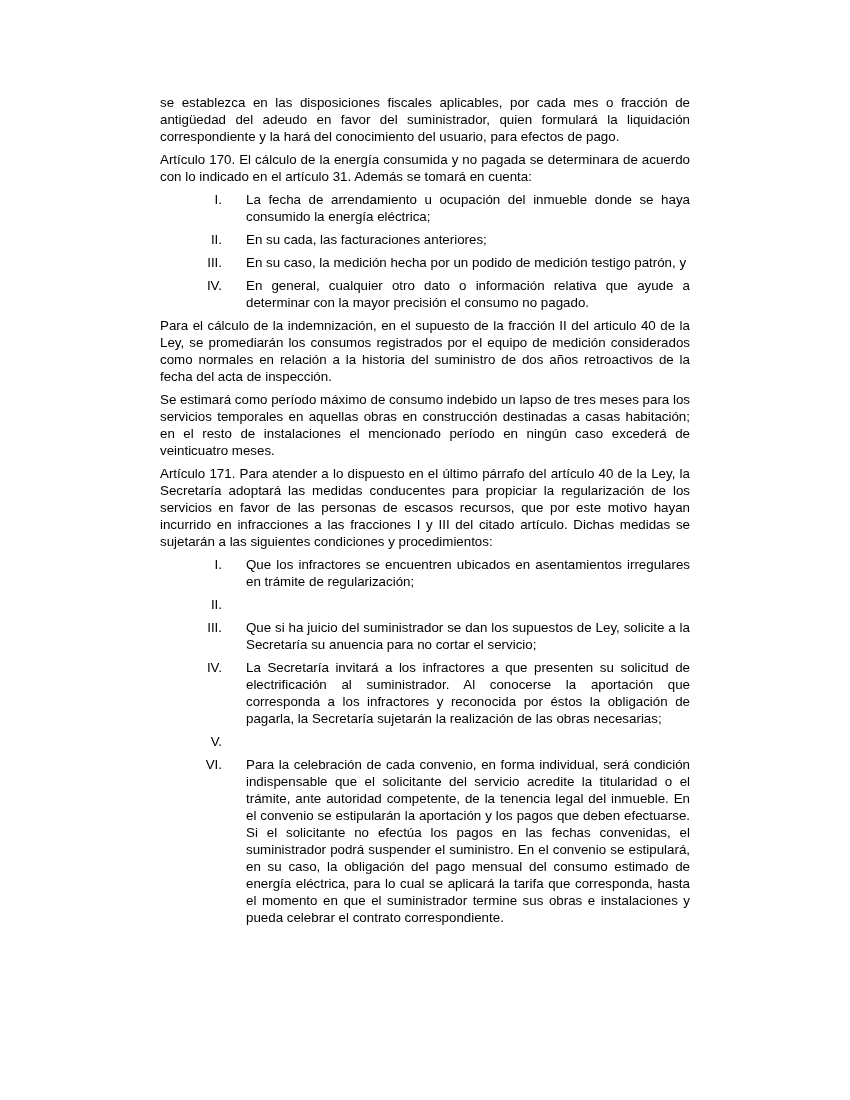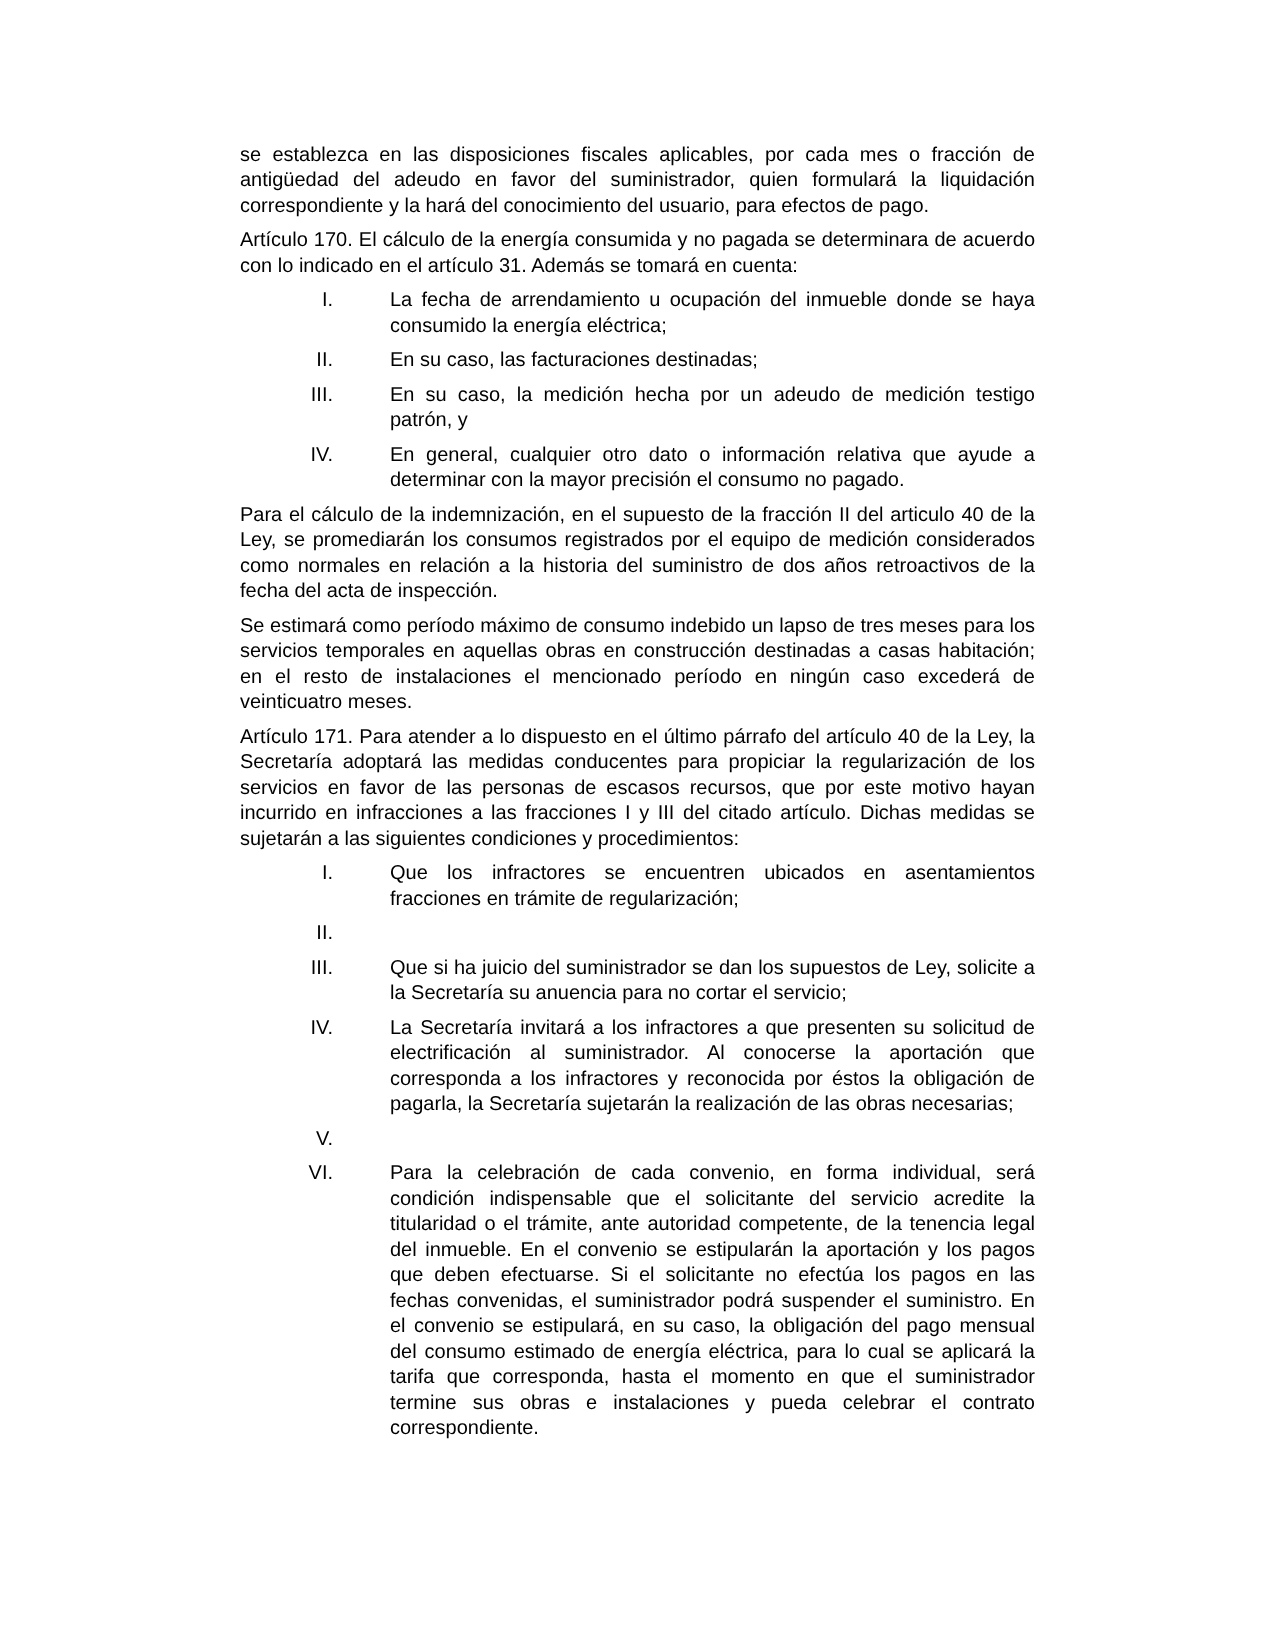--- a/index.html
+++ b/index.html
@@ -40,63 +40,63 @@
     display: flex;
     margin: 0 0 6px 0;
   }
   .list-item .numeral {
     flex: 0 0 62px;
     text-align: right;
     white-space: nowrap;
   }
   .list-item .item-text {
     flex: 1;
-    margin-left: 38px;
+    margin-left: 24px;
     text-align: justify;
   }
 </style>
 </head>
 <body>
 
 <div class="page">
   <div class="text-column">
 
     <p class="para">se establezca en las disposiciones fiscales aplicables, por cada mes o fracción de antigüedad del adeudo en favor del suministrador, quien formulará la liquidación correspondiente y la hará del conocimiento del usuario, para efectos de pago.</p>
 
     <p class="para"><b>Artículo 170.</b><span> El cálculo de la energía consumida y no pagada se determinara de acuerdo con lo indicado en el artículo 31. Además se tomará en cuenta:</span></p>
 
     <div class="list">
       <div class="list-item">
         <span class="numeral">I.</span>
         <span class="item-text">La fecha de arrendamiento u ocupación del inmueble donde se haya consumido la energía eléctrica;</span>
       </div>
       <div class="list-item">
         <span class="numeral">II.</span>
-        <span class="item-text">En su caso, las facturaciones destinadas;</span>
+        <span class="item-text">En su cada, las facturaciones anteriores;</span>
       </div>
       <div class="list-item">
         <span class="numeral">III.</span>
-        <span class="item-text">En su caso, la medición hecha por un adeudo de medición testigo patrón, y</span>
+        <span class="item-text">En su caso, la medición hecha por un podido de medición testigo patrón, y</span>
       </div>
       <div class="list-item">
         <span class="numeral">IV.</span>
         <span class="item-text">En general, cualquier otro dato o información relativa que ayude a determinar con la mayor precisión el consumo no pagado.</span>
       </div>
     </div>
 
     <p class="para">Para el cálculo de la indemnización, en el supuesto de la fracción II del articulo 40 de la Ley, se promediarán los consumos registrados por el equipo de medición considerados como normales en relación a la historia del suministro de dos años retroactivos de la fecha del acta de inspección.</p>
 
     <p class="para">Se estimará como período máximo de consumo indebido un lapso de tres meses para los servicios temporales en aquellas obras en construcción destinadas a casas habitación; en el resto de instalaciones el mencionado período en ningún caso excederá de veinticuatro meses.</p>
 
     <p class="para"><b>Artículo 171.</b><span> Para atender a lo dispuesto en el último párrafo del artículo 40 de la Ley, la Secretaría adoptará las medidas conducentes para propiciar la regularización de los servicios en favor de las personas de escasos recursos, que por este motivo hayan incurrido en infracciones a las fracciones I y III del citado artículo. Dichas medidas se sujetarán a las siguientes condiciones y procedimientos:</span></p>
 
     <div class="list">
       <div class="list-item">
         <span class="numeral">I.</span>
-        <span class="item-text">Que los infractores se encuentren ubicados en asentamientos fracciones en trámite de regularización;</span>
+        <span class="item-text">Que los infractores se encuentren ubicados en asentamientos irregulares en trámite de regularización;</span>
       </div>
       <div class="list-item">
         <span class="numeral">II.</span>
       </div>
       <div class="list-item">
         <span class="numeral">III.</span>
         <span class="item-text">Que si ha juicio del suministrador se dan los supuestos de Ley, solicite a la Secretaría su anuencia para no cortar el servicio;</span>
       </div>
       <div class="list-item">
         <span class="numeral">IV.</span>

